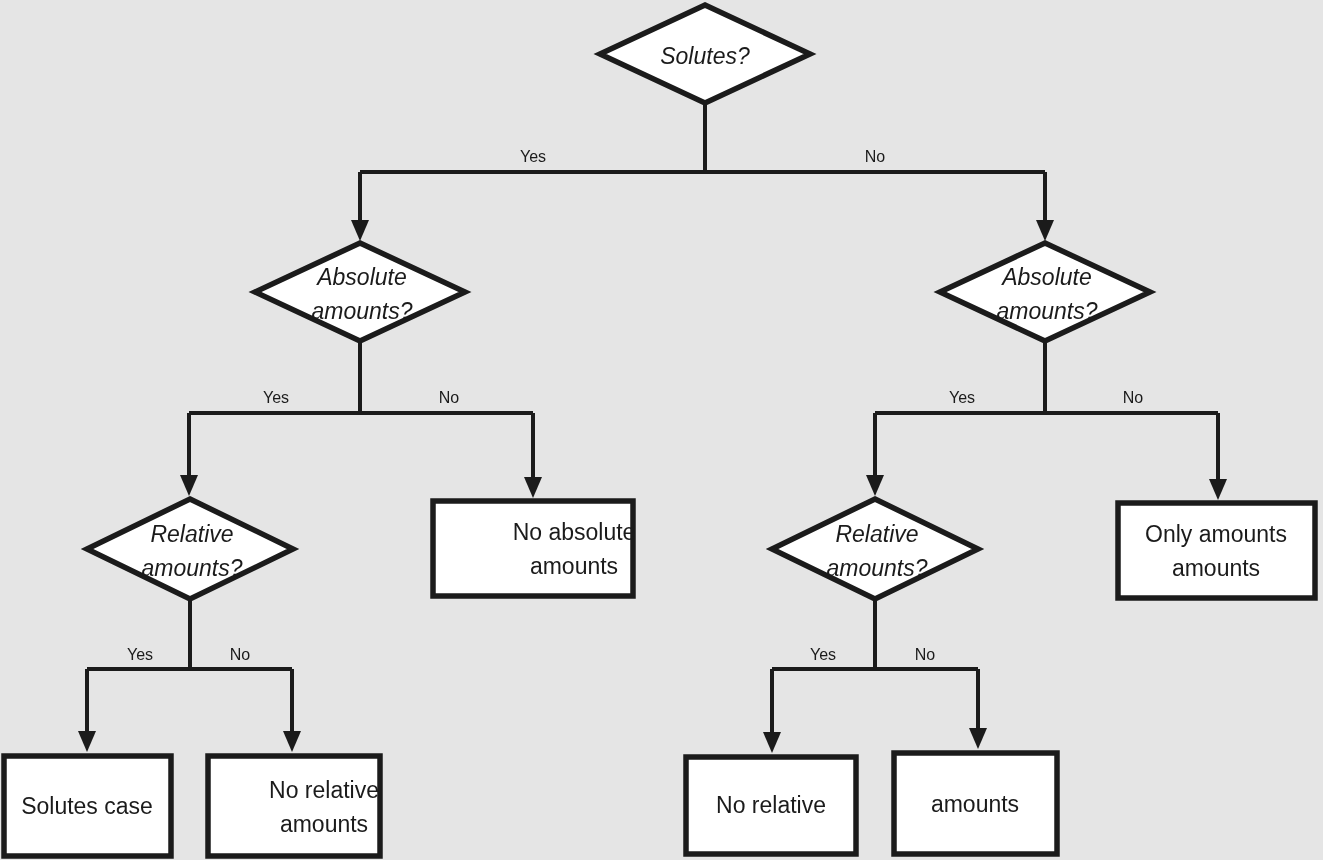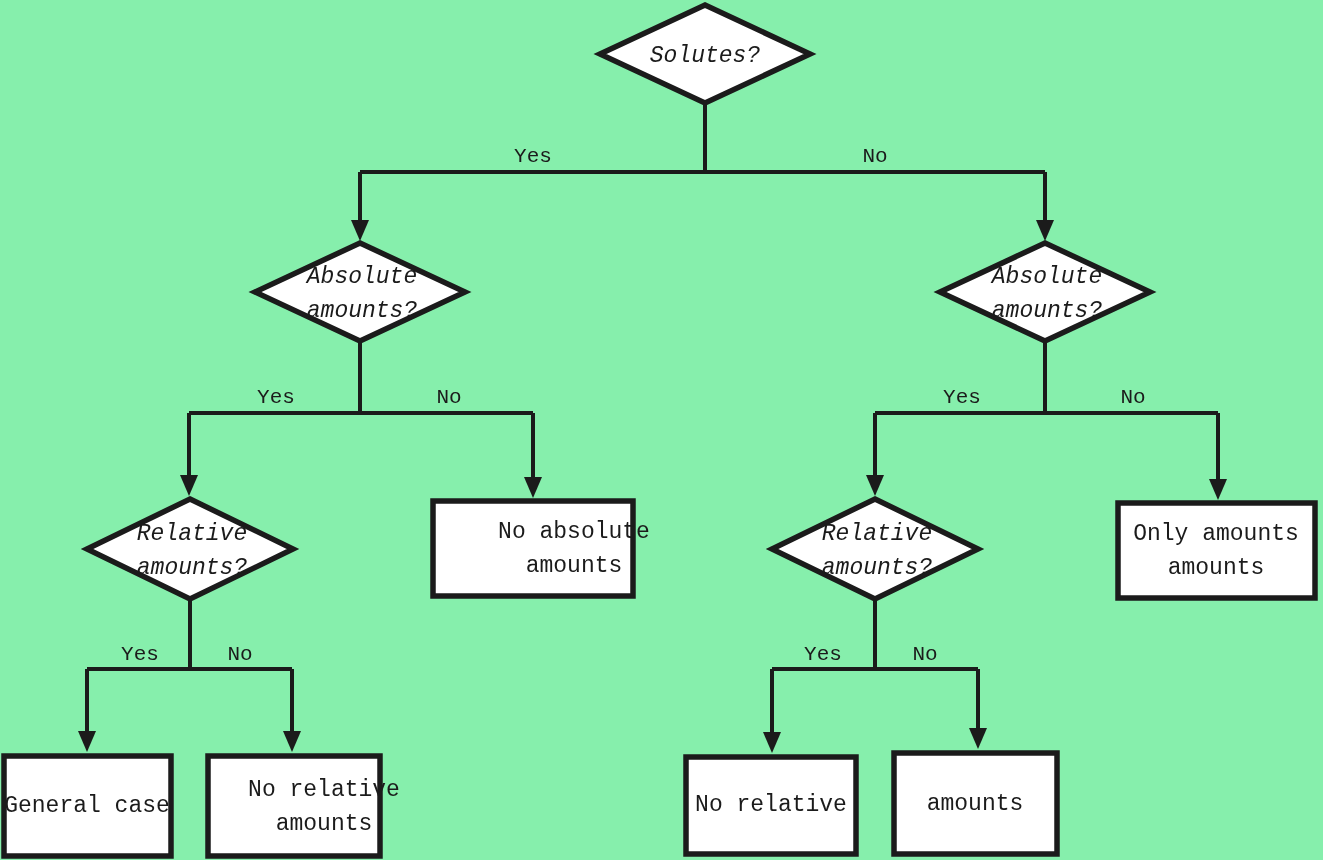--- a/index.html
+++ b/index.html
@@ -4,22 +4,22 @@
 <style>
   html, body {
     margin: 0;
     padding: 0;
     background: #ffffff;
   }
   #stage {
     position: relative;
     width: 1323px;
     height: 860px;
-    background: #86efac;
-    font-family: Liberation Mono, monospace;
+    background: #e5e5e5;
+    font-family: Liberation Sans, sans-serif;
     color: #1b1b1b;
     overflow: hidden;
   }
   #wires {
     position: absolute;
     left: 0;
     top: 0;
   }
   .lbl {
     position: absolute;
@@ -27,21 +27,21 @@
     text-align: center;
     white-space: nowrap;
     font-size: 23px;
     line-height: 34px;
     color: #1b1b1b;
   }
   .lbl.decision {
     font-style: italic;
   }
   .lbl.edge {
-    font-size: 21px;
+    font-size: 16px;
     line-height: 24px;
   }
 </style>
 </head>
 <body>
 
 <div id="stage">
 
   <svg id="wires" width="1323" height="860" viewBox="0 0 1323 860">
     <g fill="none" stroke="#1b1b1b" stroke-width="4">
@@ -109,21 +109,21 @@
 
   <div class="lbl" style="left:533px; top:549px;margin-left:41px;">
     <div>No absolute</div>
     <div>amounts</div>
   </div>
   <div class="lbl" style="left:1216px; top:551px;">
     <div>Only amounts</div>
     <div>amounts</div>
   </div>
   <div class="lbl" style="left:87px; top:806px;">
-    <div>General case</div>
+    <div>Solutes case</div>
   </div>
   <div class="lbl" style="left:294px; top:807px;margin-left:30px;">
     <div>No relative</div>
     <div>amounts</div>
   </div>
   <div class="lbl" style="left:771px; top:805px;">
     <div>No relative</div>
   </div>
   <div class="lbl" style="left:975px; top:804px;">
     <div>amounts</div>

